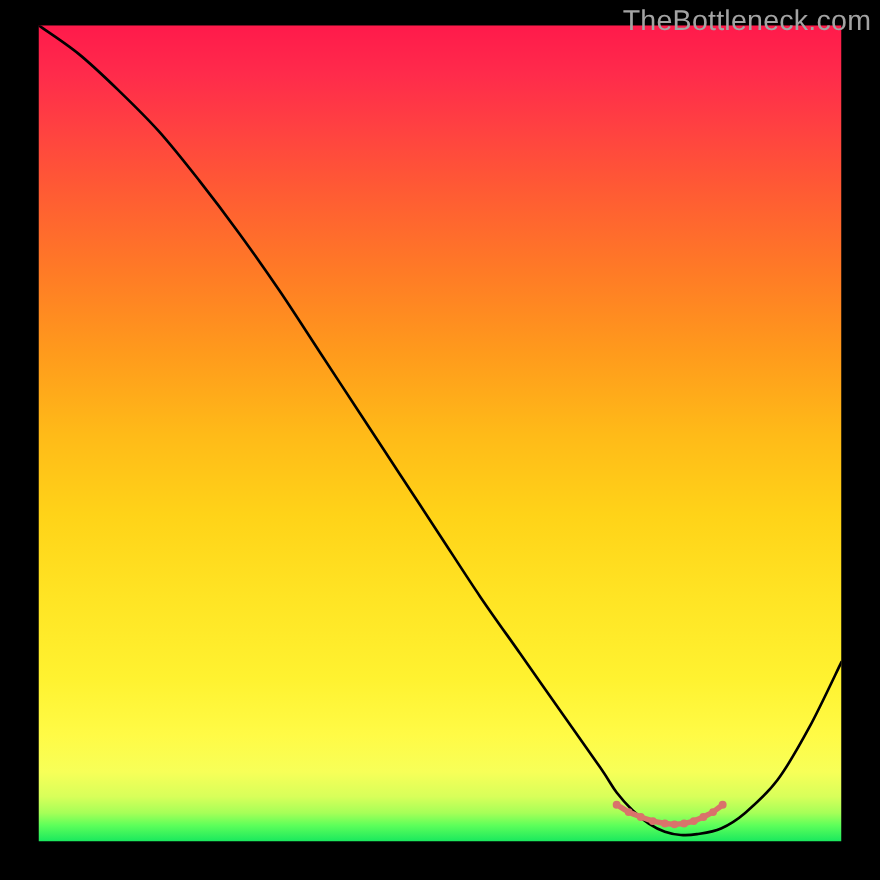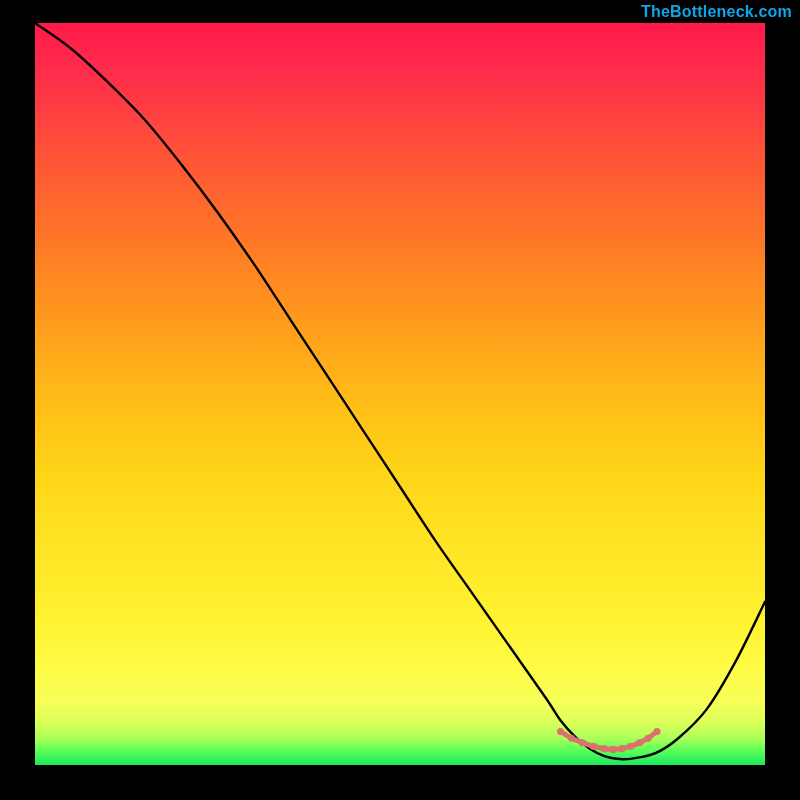--- a/index.html
+++ b/index.html
@@ -16,23 +16,23 @@
     position: relative;
     width: 800px;
     height: 800px;
     background: #000;
   }
 
   .watermark {
     position: absolute;
     top: 3px;
     right: 8px;
-    color: #0ea5e9;
-    font-size: 16px;
-    font-weight: 700;
+    color: #a3a3a3;
+    font-size: 26px;
+    font-weight: 400;
     letter-spacing: 0.2px;
     z-index: 5;
     user-select: none;
   }
 
   .plot {
     position: absolute;
     left: 35px;
     top: 23px;
     width: 730px;

